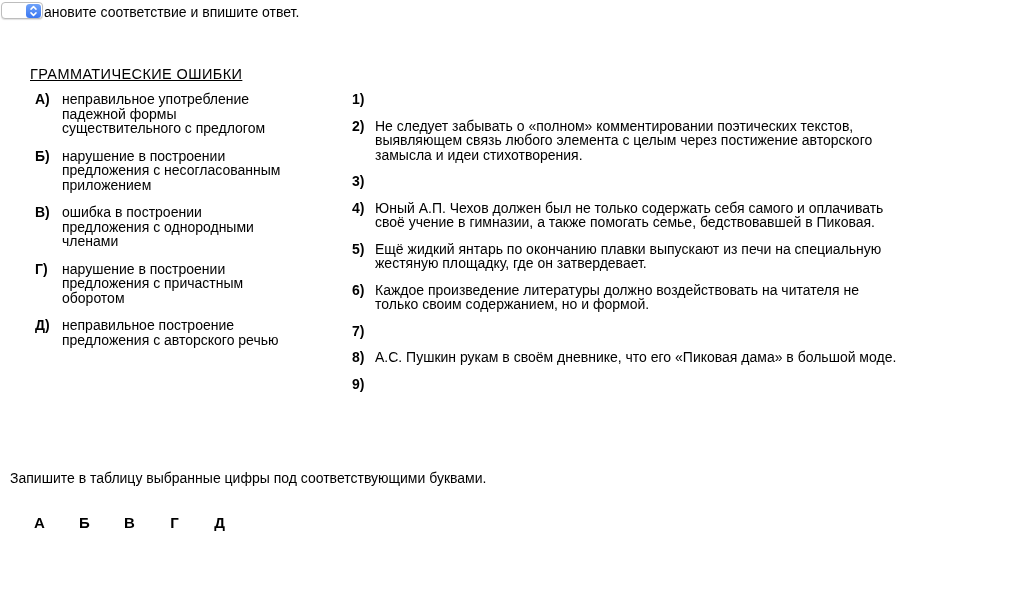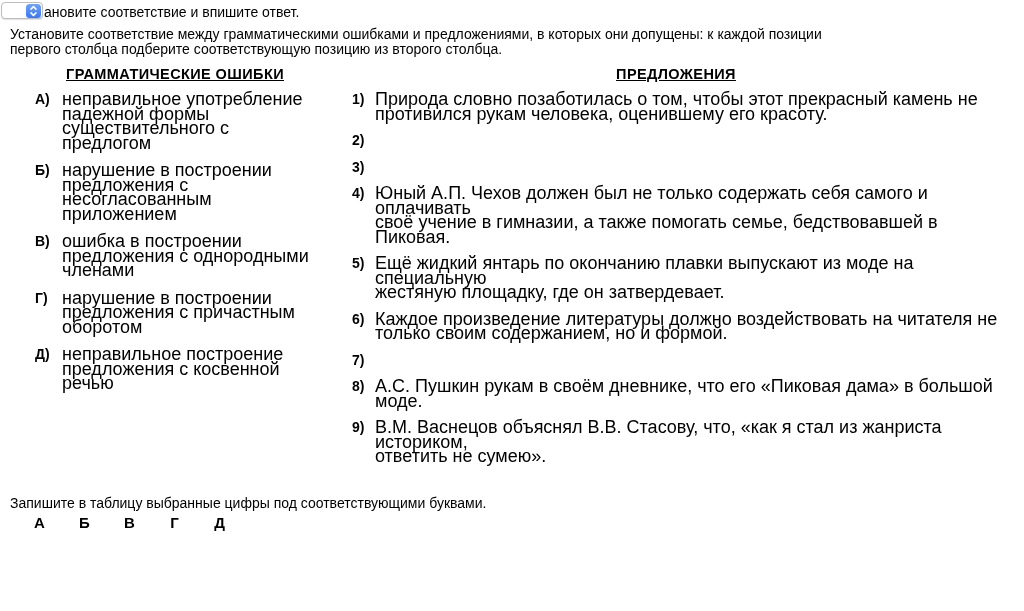--- a/index.html
+++ b/index.html
@@ -24,41 +24,41 @@
     background:linear-gradient(#6fa2f9, #3a77f2);
     display:flex; align-items:center; justify-content:center;
   }
   
   .instruction {
     position:absolute; left:10px; top:27px; width:1005px;
     font-size:14px; line-height:15px; white-space:pre-line;
   }
   
   .col-header {
-    position:absolute; top:66px; font-size:14.5px; font-weight:bold;
-    text-decoration:underline; text-align:center; letter-spacing:.4px;
+    position:absolute; top:66px; font-size:14.5px; font-weight:normal;
+    text-decoration:underline; letter-spacing:.4px;
   }
   .col-header.left  { left:30px;  width:290px; }
   .col-header.right { left:352px; width:648px; }
   
   .items-col { position:absolute; display:flex; flex-direction:column; }
   .items-col.left  { left:35px;  top:92px; width:280px; gap:13px; }
   .items-col.right { left:352px; top:92px; width:660px; gap:12px; }
   .item { display:flex; align-items:flex-start; }
   .item-label {
     font-weight:bold; font-size:14px; line-height:14.5px; flex:0 0 auto;
   }
   .items-col.left  .item-label { width:27px; }
   .items-col.right .item-label { width:23px; }
   .item-text {
-    font-size:18px; line-height:14.5px; white-space:pre-line;
+    font-size:14px; line-height:14.5px; white-space:pre-line;
   }
   
   .footer-instruction {
-    position:absolute; left:10px; top:496px; font-size:14px; line-height:15px;
+    position:absolute; left:10px; top:471px; font-size:14px; line-height:15px;
   }
   .answer-row {
     position:absolute; left:17px; top:511px; display:flex;
   }
   .answer-cell {
     width:45px; height:22px; display:flex; align-items:center; justify-content:center;
     font-weight:bold; font-size:15px;
   }
 </style>
 </head>
@@ -70,25 +70,22 @@
   <div class="select-control">
     <span class="select-value"></span>
     <span class="select-button">
       <svg width="9" height="12" viewBox="0 0 9 12">
         <path d="M2 4.1 L4.5 1.6 L7 4.1" stroke="#ffffff" stroke-width="1.5" fill="none" stroke-linecap="round" stroke-linejoin="round"></path>
         <path d="M2 7.9 L4.5 10.4 L7 7.9" stroke="#ffffff" stroke-width="1.5" fill="none" stroke-linecap="round" stroke-linejoin="round"></path>
       </svg>
     </span>
   </div>
 
-  <p class="instruction">Установите соответствие между грамматическими ошибками и предложениями, в которых они допущены: к каждой позиции
-первого столбца подберите соответствующую позицию из второго столбца.</p>
 
   <div class="col-header left">ГРАММАТИЧЕСКИЕ ОШИБКИ</div>
-  <div class="col-header right">ПРЕДЛОЖЕНИЯ</div>
 
   <div class="items-col left">
     <div class="item">
       <span class="item-label">А)</span>
       <span class="item-text">неправильное употребление
 падежной формы
 существительного с предлогом</span>
     </div>
     <div class="item">
       <span class="item-label">Б)</span>
@@ -104,62 +101,61 @@
     </div>
     <div class="item">
       <span class="item-label">Г)</span>
       <span class="item-text">нарушение в построении
 предложения с причастным
 оборотом</span>
     </div>
     <div class="item">
       <span class="item-label">Д)</span>
       <span class="item-text">неправильное построение
-предложения с косвенной речью</span>
+предложения с авторского речью</span>
     </div>
   </div>
 
   <div class="items-col right">
     <div class="item">
       <span class="item-label">1)</span>
-      <span class="item-text">Природа словно позаботилась о том, чтобы этот прекрасный камень не
-противился рукам человека, оценившему его красоту.</span>
     </div>
     <div class="item">
       <span class="item-label">2)</span>
+      <span class="item-text">Не следует забывать о «полном» комментировании поэтических текстов,
+выявляющем связь любого элемента с целым через постижение авторского
+замысла и идеи стихотворения.</span>
     </div>
     <div class="item">
       <span class="item-label">3)</span>
     </div>
     <div class="item">
       <span class="item-label">4)</span>
       <span class="item-text">Юный А.П. Чехов должен был не только содержать себя самого и оплачивать
 своё учение в гимназии, а также помогать семье, бедствовавшей в Пиковая.</span>
     </div>
     <div class="item">
       <span class="item-label">5)</span>
-      <span class="item-text">Ещё жидкий янтарь по окончанию плавки выпускают из моде на специальную
+      <span class="item-text">Ещё жидкий янтарь по окончанию плавки выпускают из печи на специальную
 жестяную площадку, где он затвердевает.</span>
     </div>
     <div class="item">
       <span class="item-label">6)</span>
       <span class="item-text">Каждое произведение литературы должно воздействовать на читателя не
 только своим содержанием, но и формой.</span>
     </div>
     <div class="item">
       <span class="item-label">7)</span>
     </div>
     <div class="item">
       <span class="item-label">8)</span>
       <span class="item-text">А.С. Пушкин рукам в своём дневнике, что его «Пиковая дама» в большой моде.</span>
     </div>
     <div class="item">
       <span class="item-label">9)</span>
-      <span class="item-text">В.М. Васнецов объяснял В.В. Стасову, что, «как я стал из жанриста историком,
-ответить не сумею».</span>
     </div>
   </div>
 
   <p class="footer-instruction">Запишите в таблицу выбранные цифры под соответствующими буквами.</p>
 
   <div class="answer-row">
     <span class="answer-cell">А</span>
     <span class="answer-cell">Б</span>
     <span class="answer-cell">В</span>
     <span class="answer-cell">Г</span>

